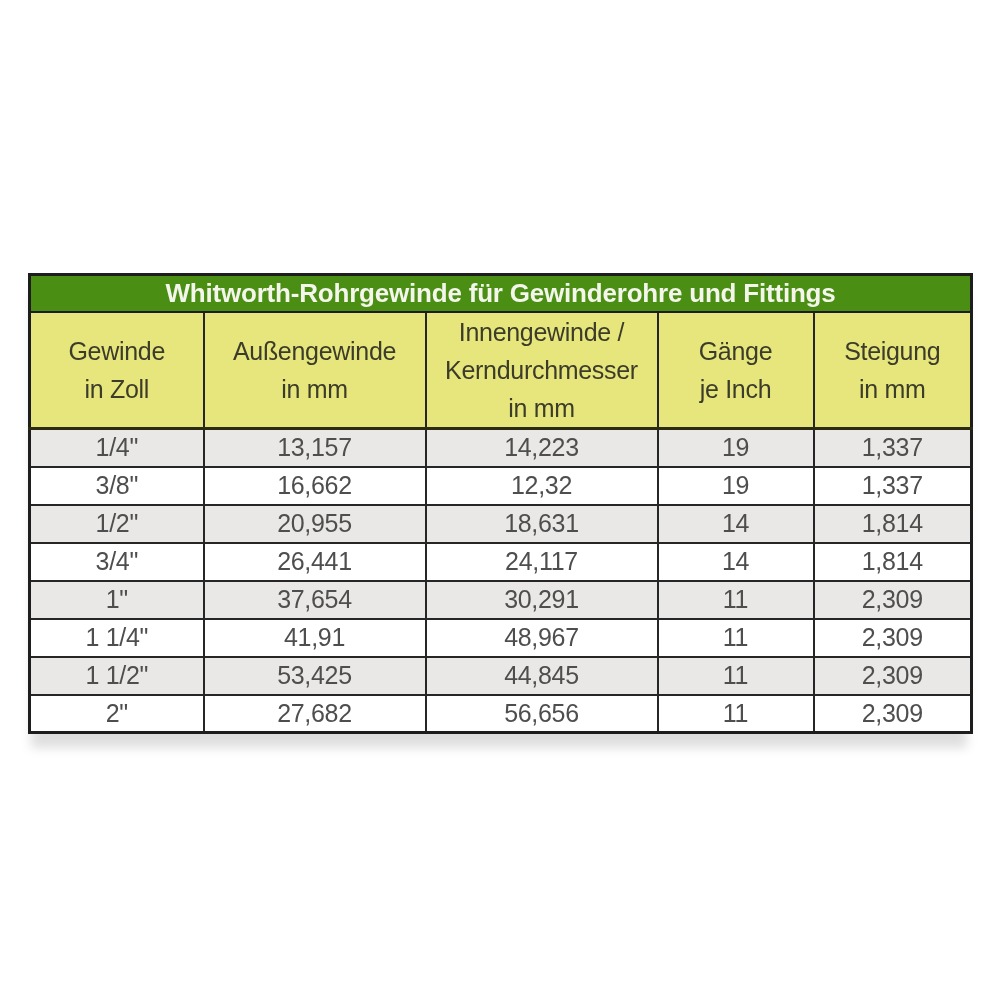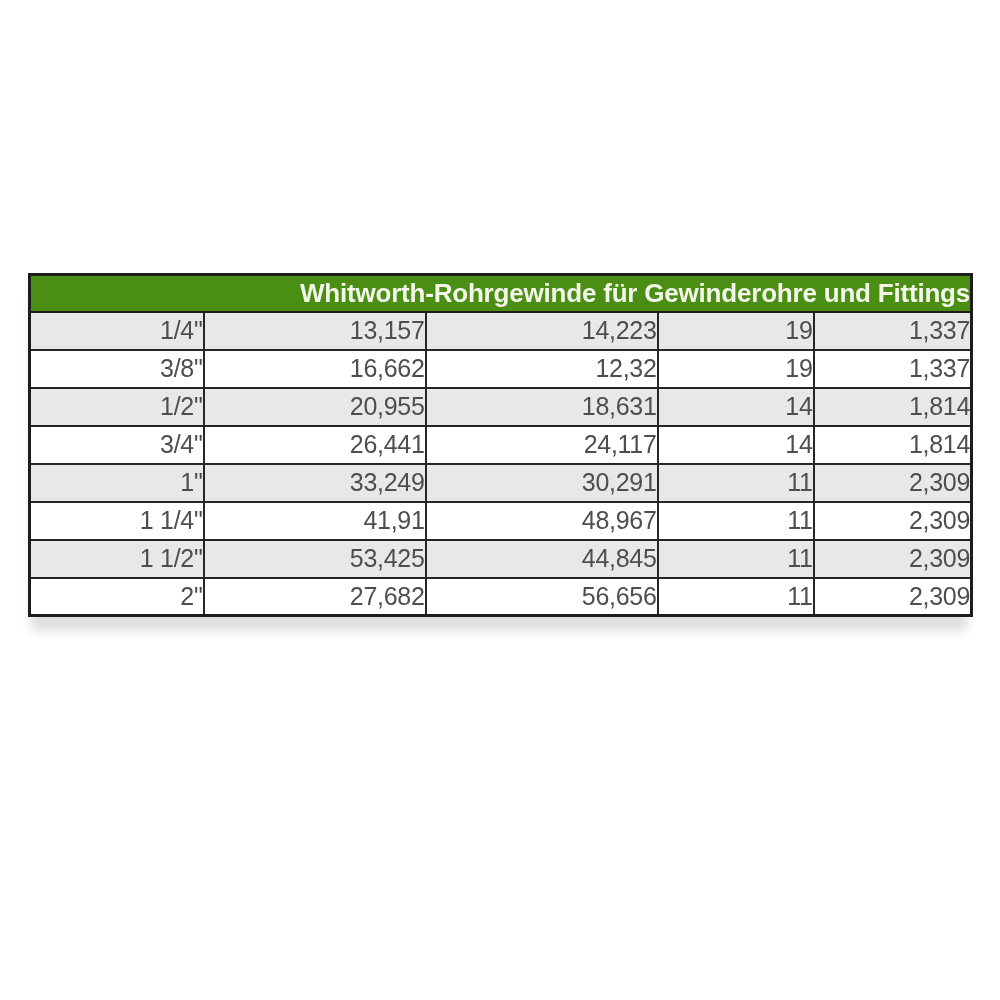--- a/index.html
+++ b/index.html
@@ -18,21 +18,21 @@
   }
   table.thread-table {
     width: 942px;
     border-collapse: collapse;
     table-layout: fixed;
     border: 3px solid #1d1d1d;
     letter-spacing: -0.3px;
   }
   th, td {
     border: 2px solid #262626;
-    text-align: right;
+    text-align: center;
     vertical-align: middle;
   }
   th.title-bar {
     background: #4a8e14;
     color: #f4f6ec;
     font-size: 26px;
     font-weight: 700;
     height: 37px;
     border-bottom: 2px solid #1d1d1d;
     letter-spacing: -0.2px;
@@ -67,20 +67,33 @@
       <col style="width:174px">
       <col style="width:222px">
       <col style="width:232px">
       <col style="width:156px">
       <col style="width:158px">
     </colgroup>
     <thead>
       <tr>
         <th colspan="5" class="title-bar">Whitworth-Rohrgewinde für Gewinderohre und Fittings</th>
       </tr>
+      <tr class="header-row">
+        <th>Gewinde
+in Zoll</th>
+        <th>Außengewinde
+in mm</th>
+        <th>Innengewinde /
+Kerndurchmesser
+in mm</th>
+        <th>Gänge
+je Inch</th>
+        <th>Steigung
+in mm</th>
+      </tr>
     </thead>
     <tbody>
       <tr>
         <td>1/4"</td>
         <td>13,157</td>
         <td>14,223</td>
         <td>19</td>
         <td>1,337</td>
       </tr>
       <tr>
@@ -99,21 +112,21 @@
       </tr>
       <tr>
         <td>3/4"</td>
         <td>26,441</td>
         <td>24,117</td>
         <td>14</td>
         <td>1,814</td>
       </tr>
       <tr>
         <td>1"</td>
-        <td>33,249</td>
+        <td>37,654</td>
         <td>30,291</td>
         <td>11</td>
         <td>2,309</td>
       </tr>
       <tr>
         <td>1 1/4"</td>
         <td>41,91</td>
         <td>48,967</td>
         <td>11</td>
         <td>2,309</td>

